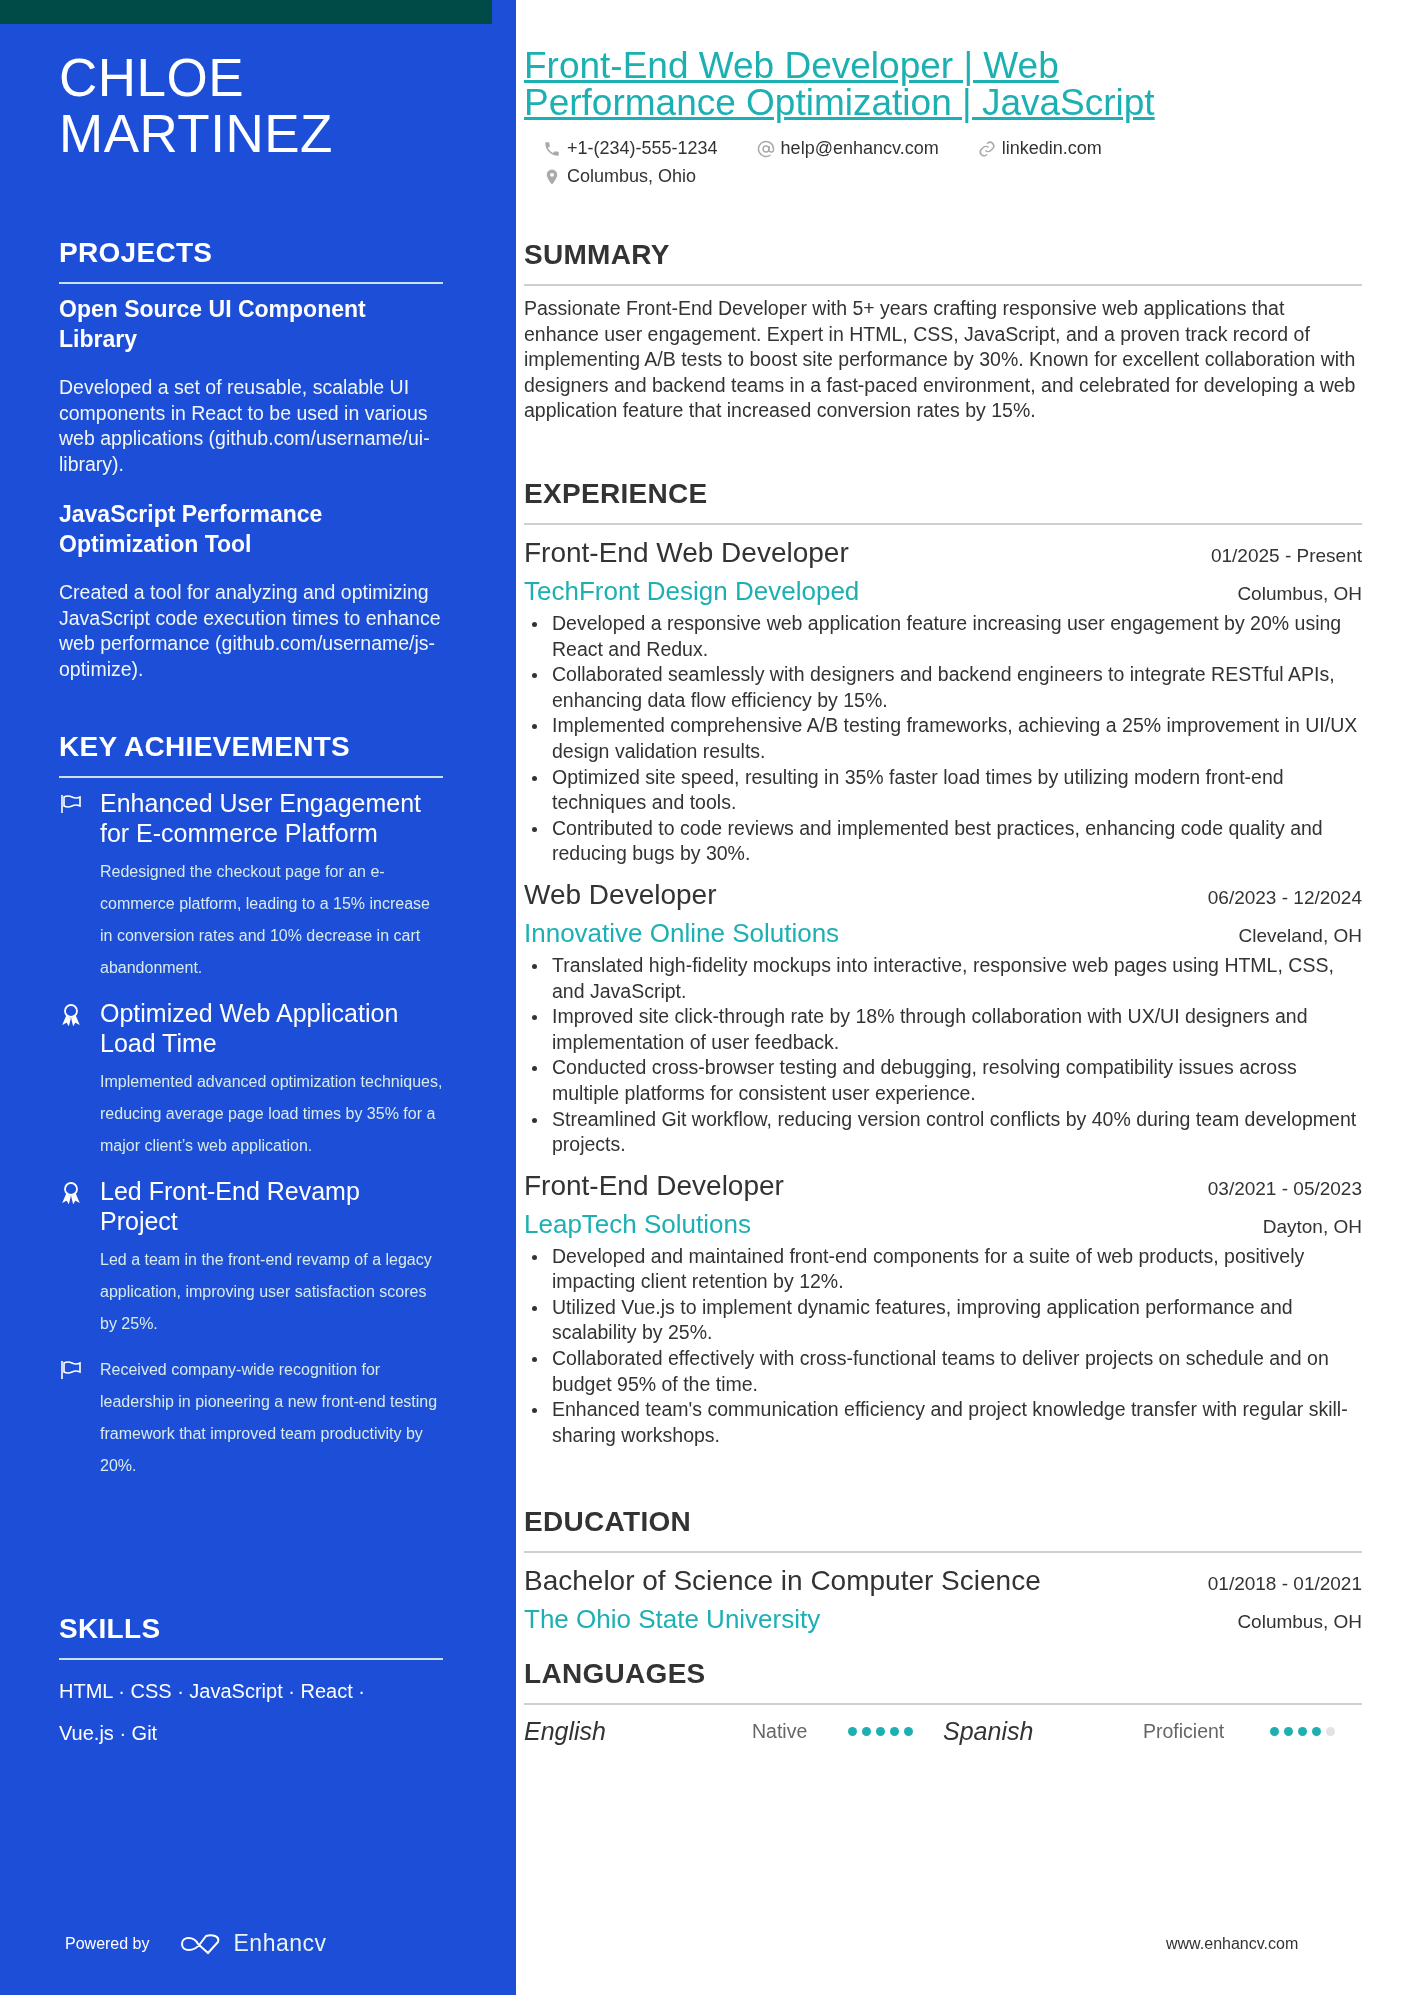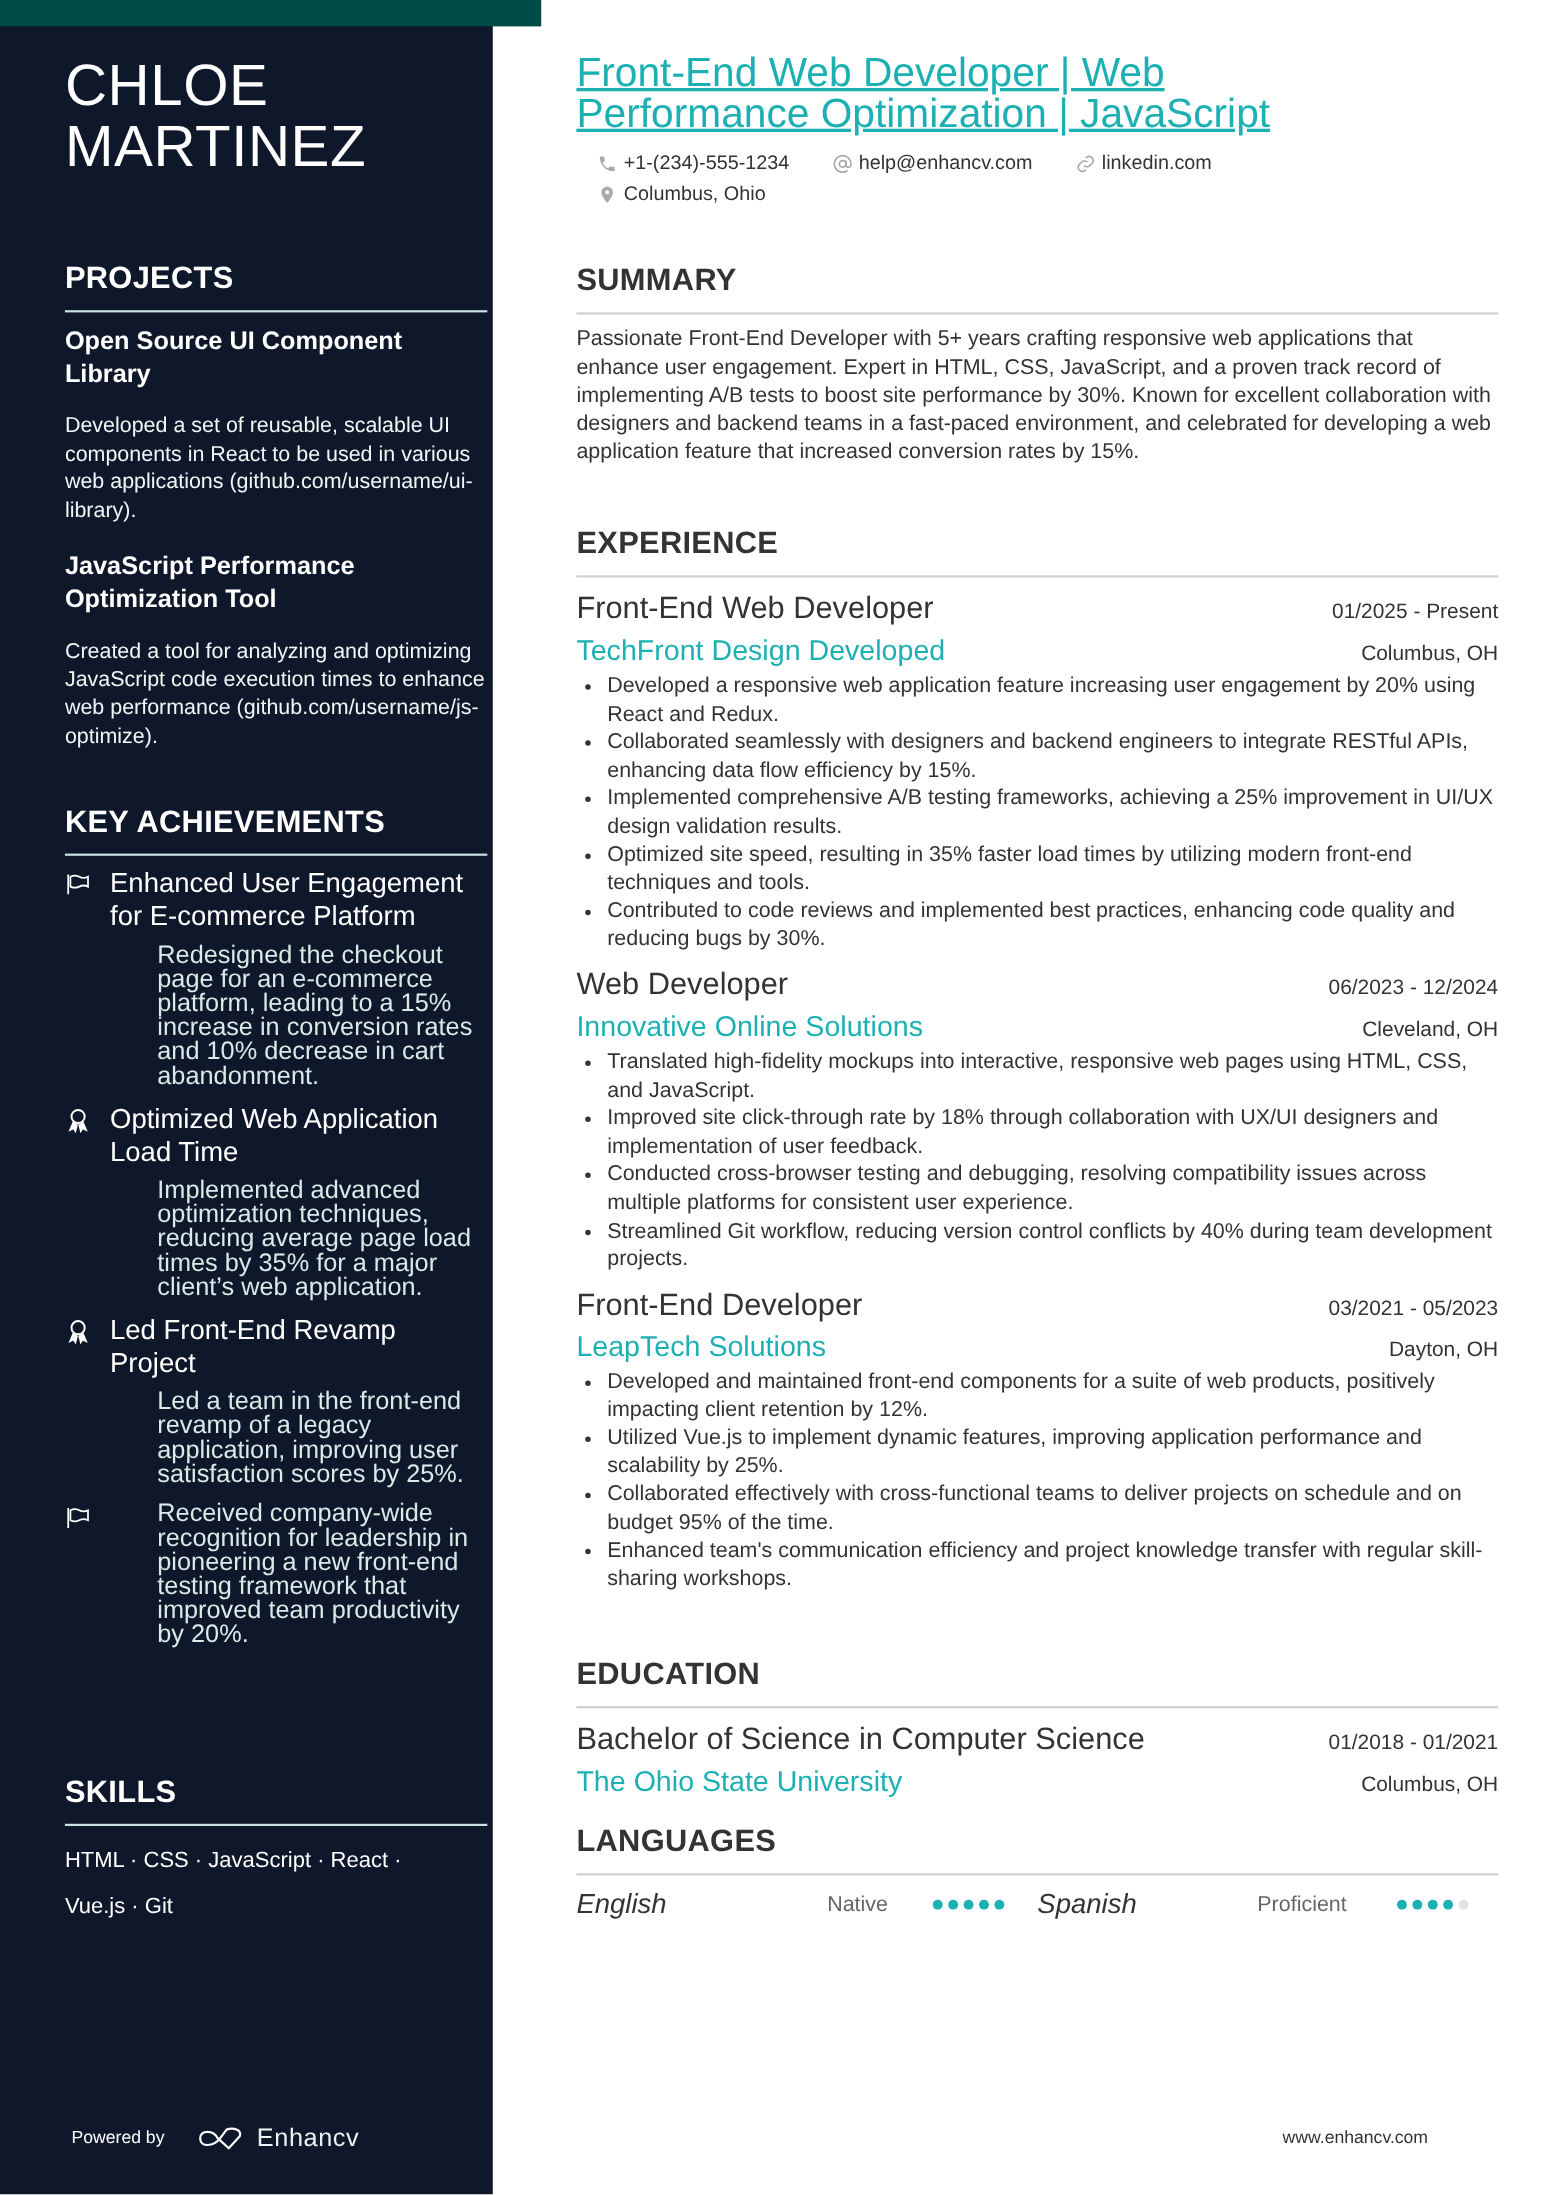--- a/index.html
+++ b/index.html
@@ -1,33 +1,33 @@
 <!DOCTYPE html>
 <html><head>
 <meta charset="utf-8">
 <style>
   * { box-sizing: border-box; margin: 0; padding: 0; }
   html, body { width: 1410px; height: 1995px; background: #ffffff; overflow: hidden; }
   body { position: relative; font-family: "Liberation Sans", "DejaVu Sans", sans-serif; color: #333; }
 
-  .sidebar { position: absolute; left: 0; top: 0; width: 448px; height: 1995px; background: #0f172a; color: #fff; }
+  .sidebar { position: absolute; left: 0; top: 0; width: 516px; height: 1995px; background: #1d4ed8; color: #fff; }
   .sidebar-topband { position: absolute; left: 0; top: 0; width: 492px; height: 24px; background: #004a47; }
 
   .name { position: absolute; left: 59px; top: 50px; font-size: 53px; line-height: 56px; letter-spacing: 0.5px; font-weight: 400; color: #fff; }
 
   .sb-section-title { font-size: 28px; line-height: 34px; letter-spacing: 0.3px; font-weight: 700; color: #fff; }
   .sb-rule { height: 2px; background: #c9e3e1; margin-top: 12px; margin-bottom: 10px; }
 
   .proj-title { font-size: 23px; font-weight: 700; line-height: 30px; color: #fff; }
   .proj-desc { font-size: 19.5px; line-height: 25.7px; color: #f0f7f6; margin-top: 21px; }
 
   .ach { position: relative; padding-left: 41px; margin-bottom: 14px; }
   .ach-icon { position: absolute; left: 0; top: 4px; width: 24px; height: 24px; }
   .ach-title { font-size: 25px; line-height: 30px; color: #fff; }
-  .ach-desc { font-size: 23px; line-height: 22px; color: #d8ebe9; margin-top: 8px; margin-left: 43px; }
+  .ach-desc { font-size: 16px; line-height: 32px; color: #d8ebe9; margin-top: 8px; }
 
   .skills { font-size: 20px; line-height: 42px; color: #fff; }
 
   .powered { position: absolute; left: 65px; top: 1930px; font-size: 16px; color: #fff; display: flex; align-items: center; }
   .powered-logo { margin-left: 28px; display: flex; align-items: center; }
   .powered-brand { font-size: 23px; color: #e8f3f2; margin-left: 10px; letter-spacing: 0.5px; }
   .headline { position: absolute; left: 524px; top: 48px; width: 720px; font-size: 37px; line-height: 36.5px; color: #1cb0b3; font-weight: 400; text-decoration: underline; }
   .contact-row { position: absolute; left: 543px; font-size: 18px; color: #333; display: flex; align-items: center; gap: 21px; }
   .contact-item { display: flex; align-items: center; margin-right: 18px; }
   .contact-item svg { margin-right: 6px; }

